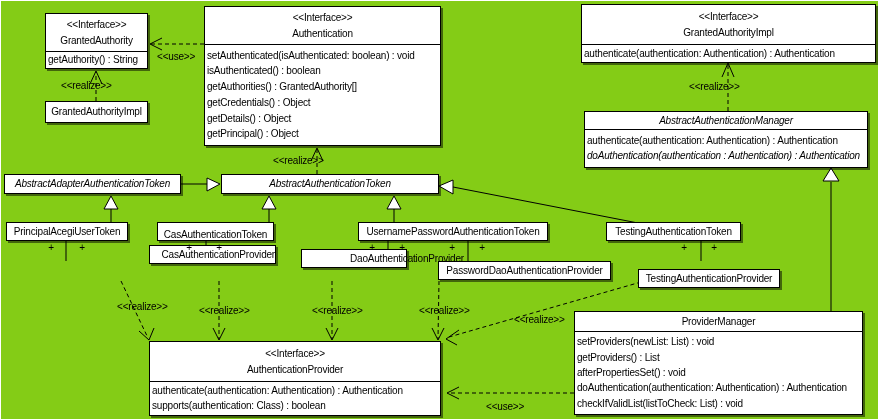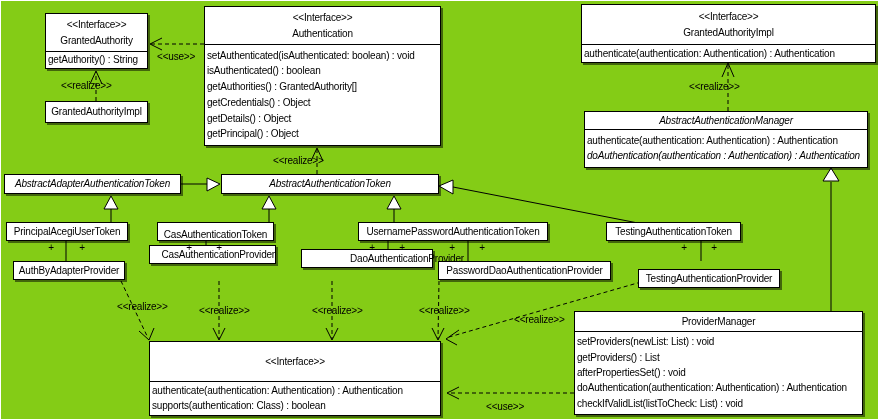--- a/index.html
+++ b/index.html
@@ -151,43 +151,41 @@
   </div>
 
   <div class="box one" style="left:357px;top:221px;width:190px;height:19px;">
     <div class="cname">UsernamePasswordAuthenticationToken</div>
   </div>
 
   <div class="box one" style="left:605px;top:221px;width:135px;height:19px;">
     <div class="cname">TestingAuthenticationToken</div>
   </div>
 
-  <div class="box one" style="left:12px;top:260px;width:112px;height:19px;">
-    <div class="cname">AuthByAdapterProvider</div>
-  </div>
 
   <div class="box one" style="left:148px;top:244px;width:127px;height:19px;align-items:flex-end;">
     <div class="cname">CasAuthenticationProvider</div>
   </div>
 
-  <div class="box one" style="left:300px;top:248px;width:132px;height:19px;padding-left:48px;">
+  <div class="box one" style="left:300px;top:248px;width:106px;height:19px;padding-left:48px;">
     <div class="cname">DaoAuthenticationProvider</div>
   </div>
 
   <div class="box one" style="left:437px;top:260px;width:173px;height:19px;">
     <div class="cname">PasswordDaoAuthenticationProvider</div>
   </div>
 
   <div class="box one" style="left:637px;top:260px;width:142px;height:19px;margin-top:8px;">
     <div class="cname">TestingAuthenticationProvider</div>
   </div>
 
   <div class="box" style="left:148px;top:340px;width:292px;height:75px;">
     <div class="hd" style="height:39px;">
       <div class="stereo">&lt;&lt;Interface&gt;&gt;</div>
+      <div class="cname">AuthenticationProvider</div>
     </div>
     <div class="methods">
       <div class="m">authenticate(authentication: Authentication) : Authentication</div>
       <div class="m">supports(authentication: Class) : boolean</div>
     </div>
   </div>
 
   <div class="box" style="left:573px;top:310px;width:289px;height:104px;">
     <div class="hd" style="height:19px;">
       <div class="cname">ProviderManager</div>

